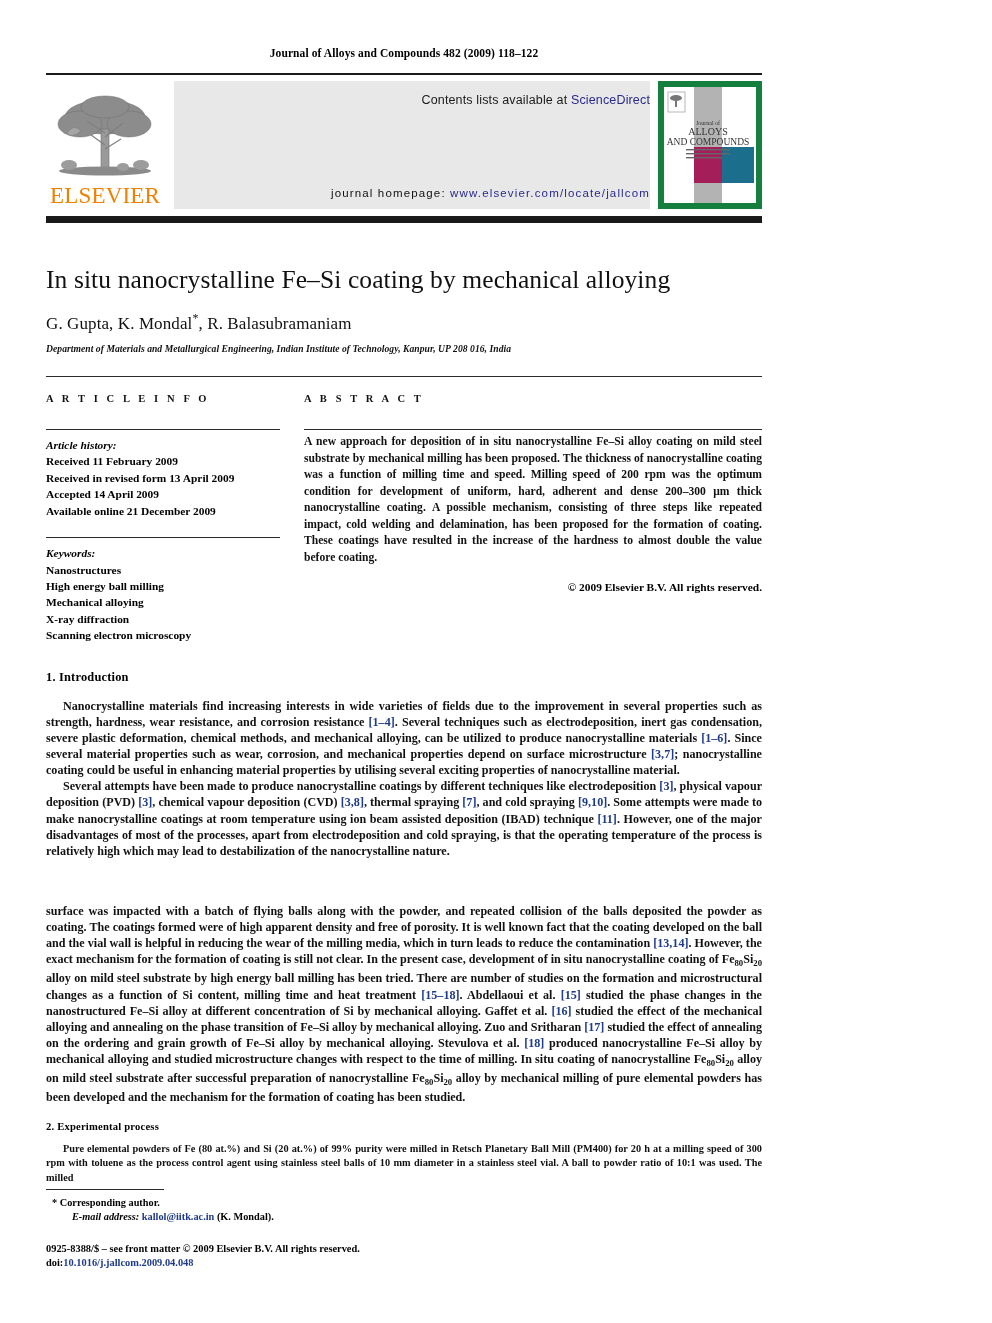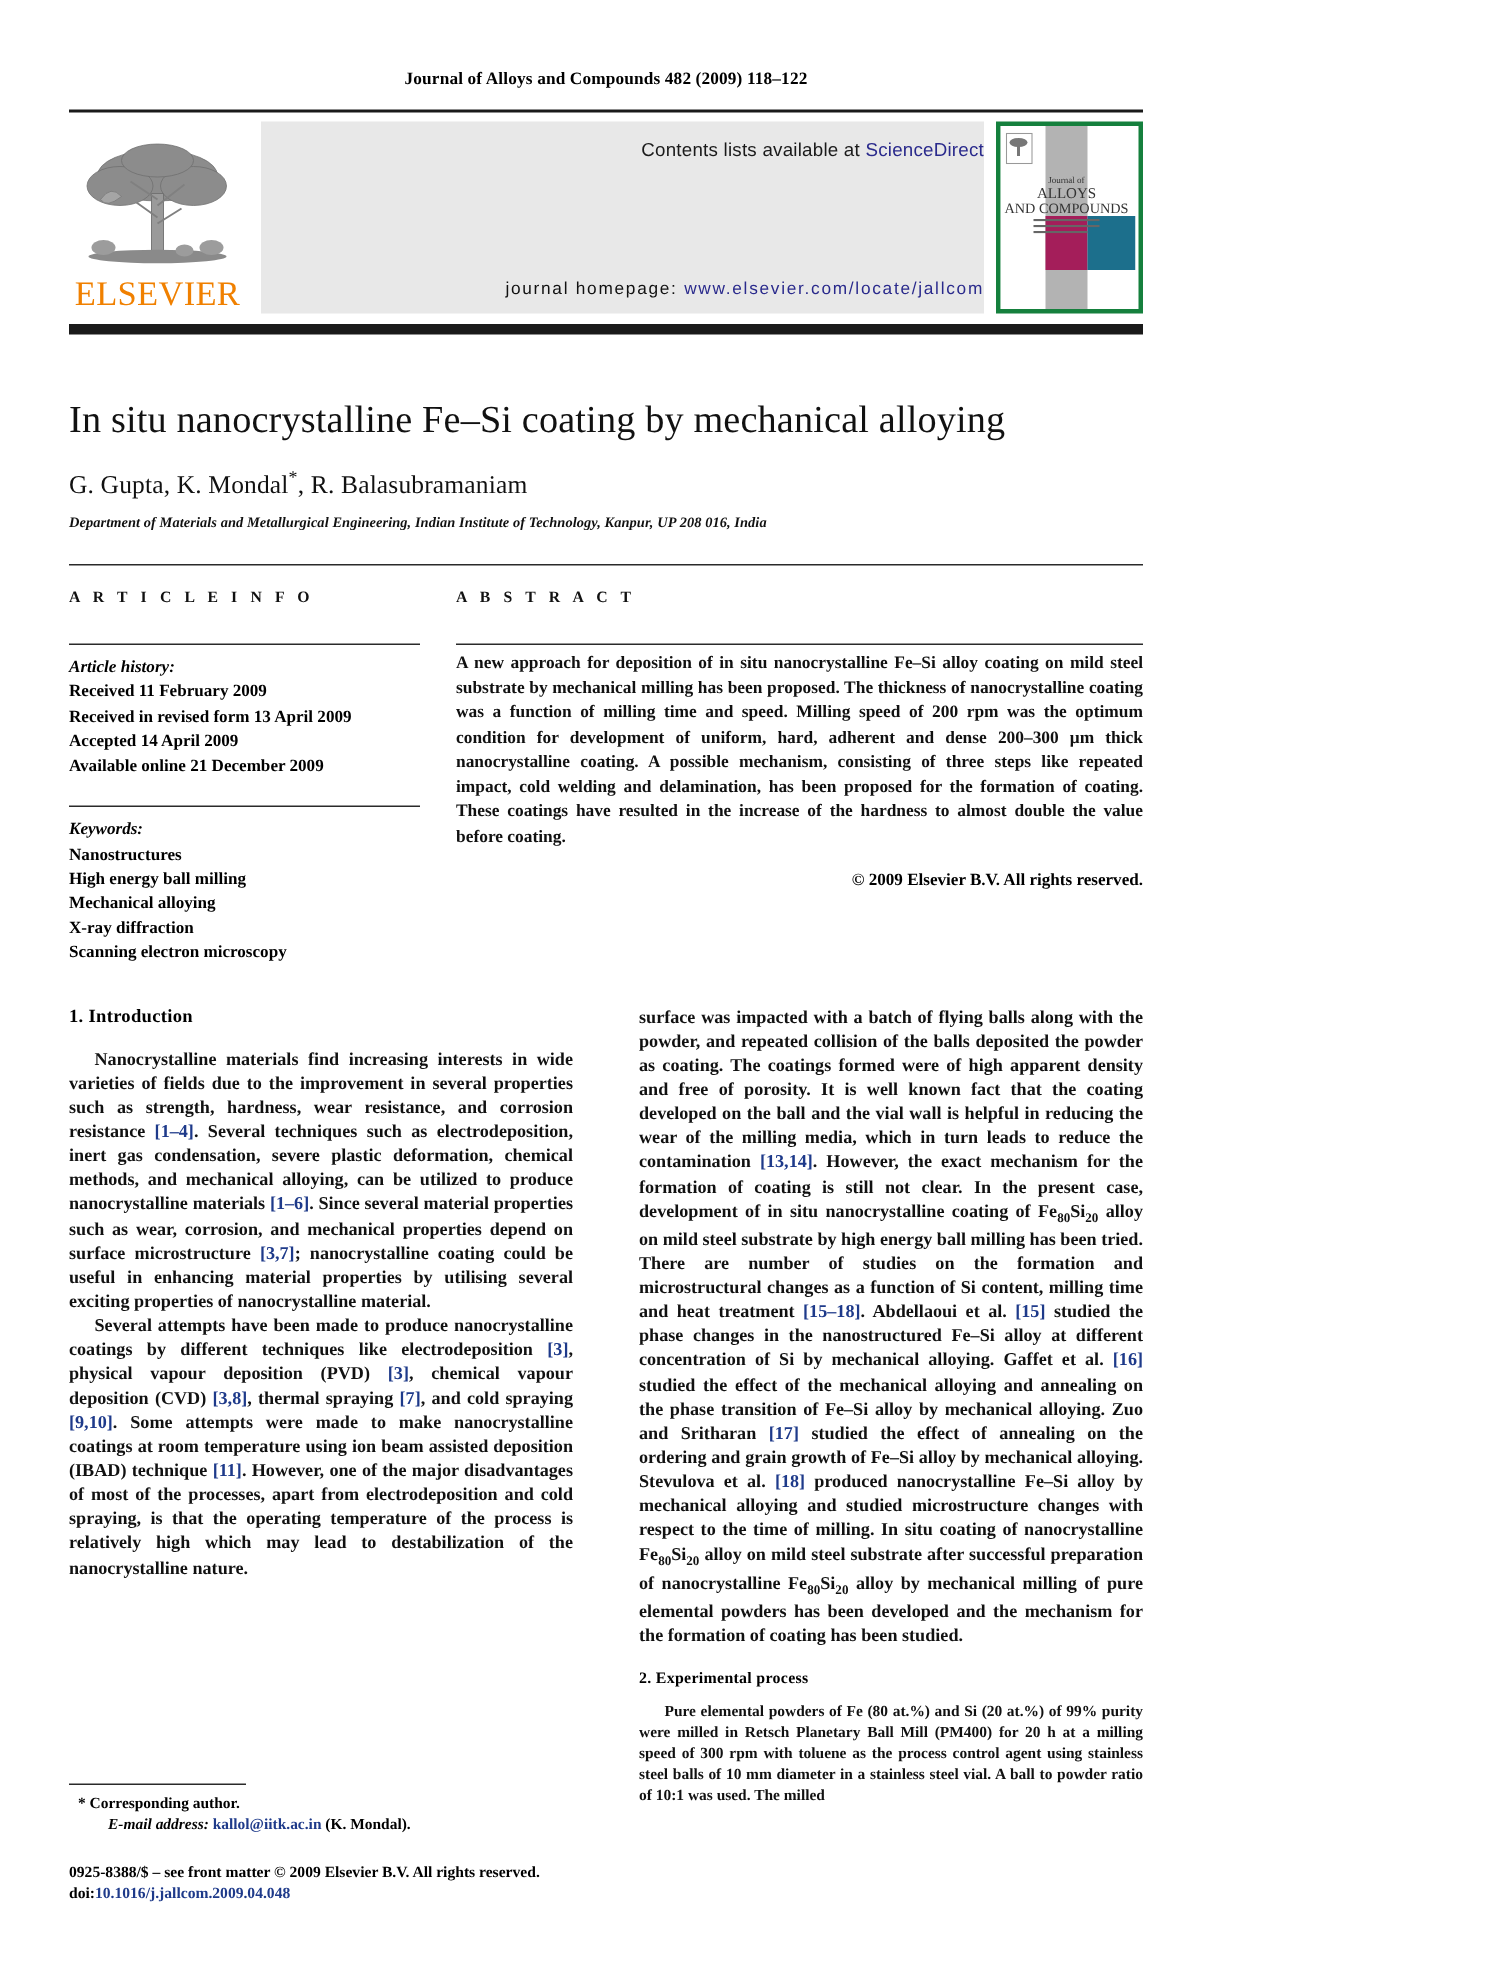--- a/index.html
+++ b/index.html
@@ -93,21 +93,21 @@
     font-family: "Liberation Sans", sans-serif;
     font-size: 11.5px;
     letter-spacing: 1.15px;
     color: #111;
   }
   .homepage-line .url { color: #2a2a8c; }
 
   .cover-thumb {
     flex: 0 0 92px;
     width: 92px;
-    border: 3px solid #15803d;
+    border: 6px solid #15803d;
     background: #fff;
     position: relative;
     overflow: hidden;
   }
 
   .thickbar {
     height: 7px;
     background: #1a1a1a;
     margin-top: 7px;
   }
@@ -179,20 +179,21 @@
     text-align: right;
     font-size: 11.4px;
     font-weight: bold;
   }
 
   
   .body-wrap {
     margin-top: 26px;
     display: flex;
     gap: 44px;
+    flex-direction: column;
   }
   .bcol {
     flex: 1 1 0;
     min-width: 0;
   }
   h2.section {
     font-size: 12.4px;
     font-weight: bold;
     margin: 0 0 13px 0;
     letter-spacing: 0.2px;

